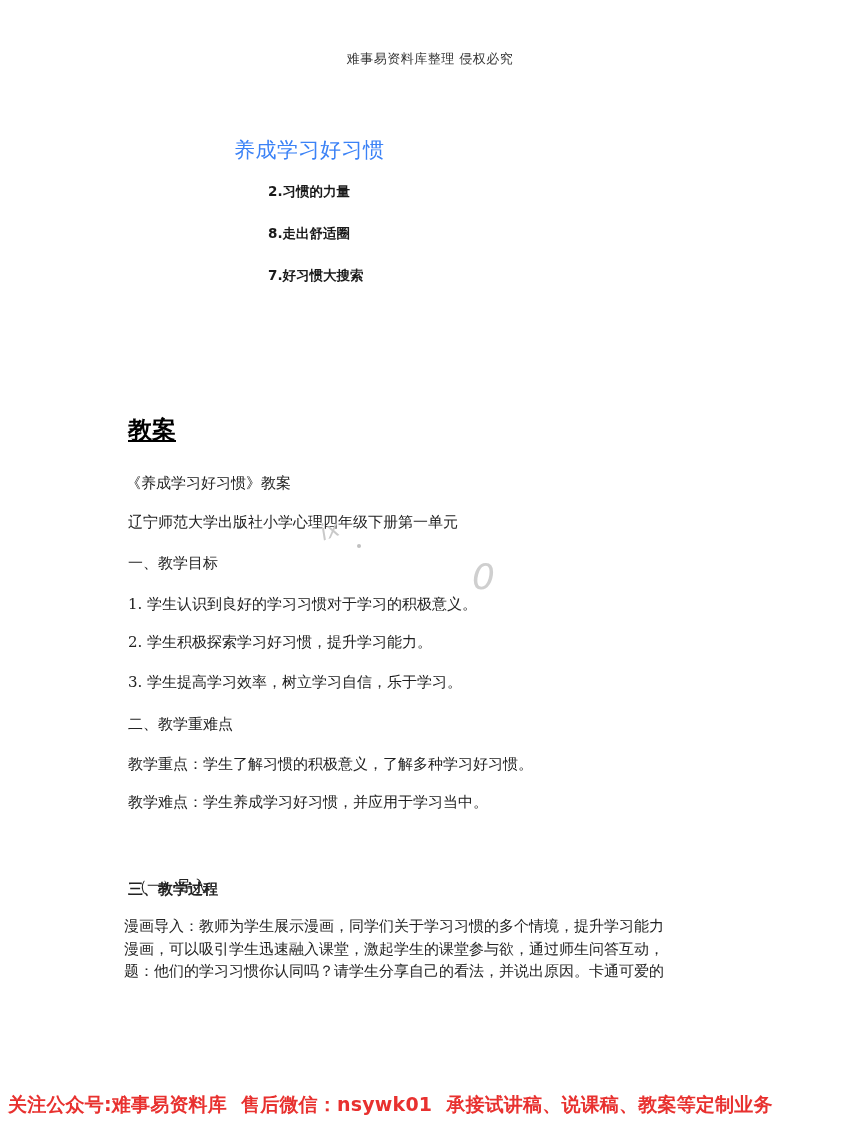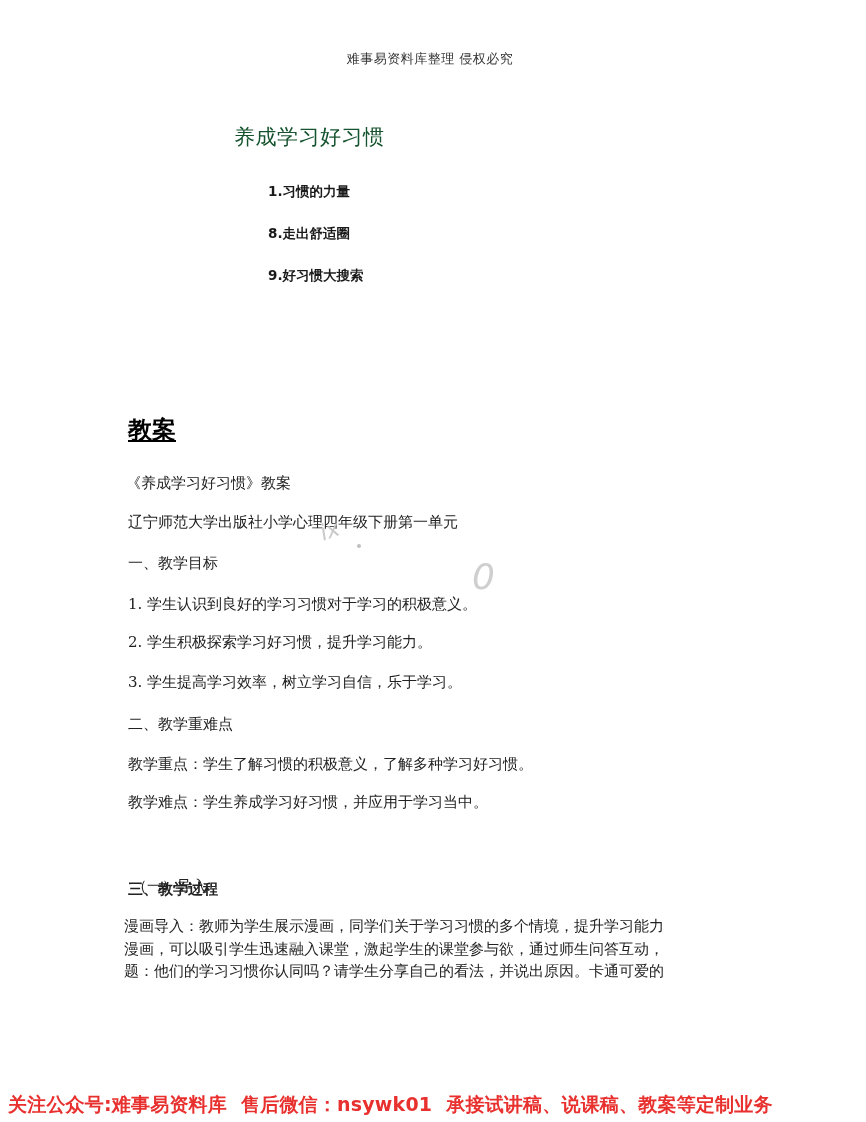--- a/index.html
+++ b/index.html
@@ -21,24 +21,24 @@
       width: 860px;
       top: 50px;
       text-align: center;
       font-size: 13px;
       color: #333333;
       letter-spacing: 0.5px;
     }
     .slide-title {
       position: absolute;
       left: 234px;
-      top: 123px;
+      top: 136px;
       font-family: "DejaVu Sans", "Liberation Sans", sans-serif;
       font-size: 21px;
-      color: #14532d;
+      color: #3b82f6;
       letter-spacing: 0.5px;
     }
     .slide-item {
       position: absolute;
       left: 268px;
       font-family: "DejaVu Sans", "Liberation Sans", sans-serif;
       font-size: 13.5px;
       font-weight: bold;
       color: #1a1a1a;
     }
@@ -127,23 +127,23 @@
       display: inline-block;
       width: 14px;
     }
   </style>
 </head>
 <body>
 
 <div class="header-note">难事易资料库整理 侵权必究</div>
 
 <div class="slide-title">养成学习好习惯</div>
-<div class="slide-item" style="top:183px;">1.习惯的力量</div>
+<div class="slide-item" style="top:183px;">2.习惯的力量</div>
 <div class="slide-item" style="top:225px;">8.走出舒适圈</div>
-<div class="slide-item" style="top:267px;">9.好习惯大搜索</div>
+<div class="slide-item" style="top:267px;">7.好习惯大搜索</div>
 
 <div class="section-heading">教案</div>
 
 <div class="para" style="top:474px; left:126px;">《养成学习好习惯》教案</div>
 <div class="para" style="top:513px;">辽宁师范大学出版社小学心理四年级下册第一单元</div>
 
 <div class="para" style="top:554px;">一、教学目标</div>
 <div class="para" style="top:595px;">1. 学生认识到良好的学习习惯对于学习的积极意义。</div>
 <div class="para" style="top:633px;">2. 学生积极探索学习好习惯，提升学习能力。</div>
 <div class="para" style="top:673px;">3. 学生提高学习效率，树立学习自信，乐于学习。</div>

